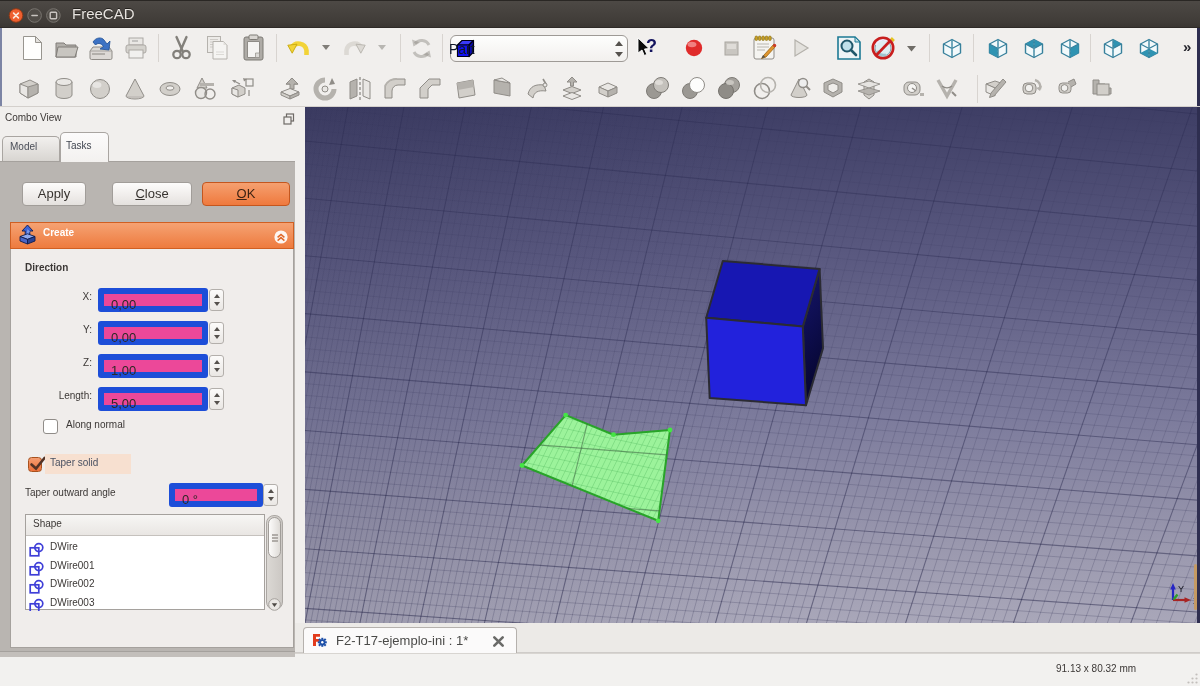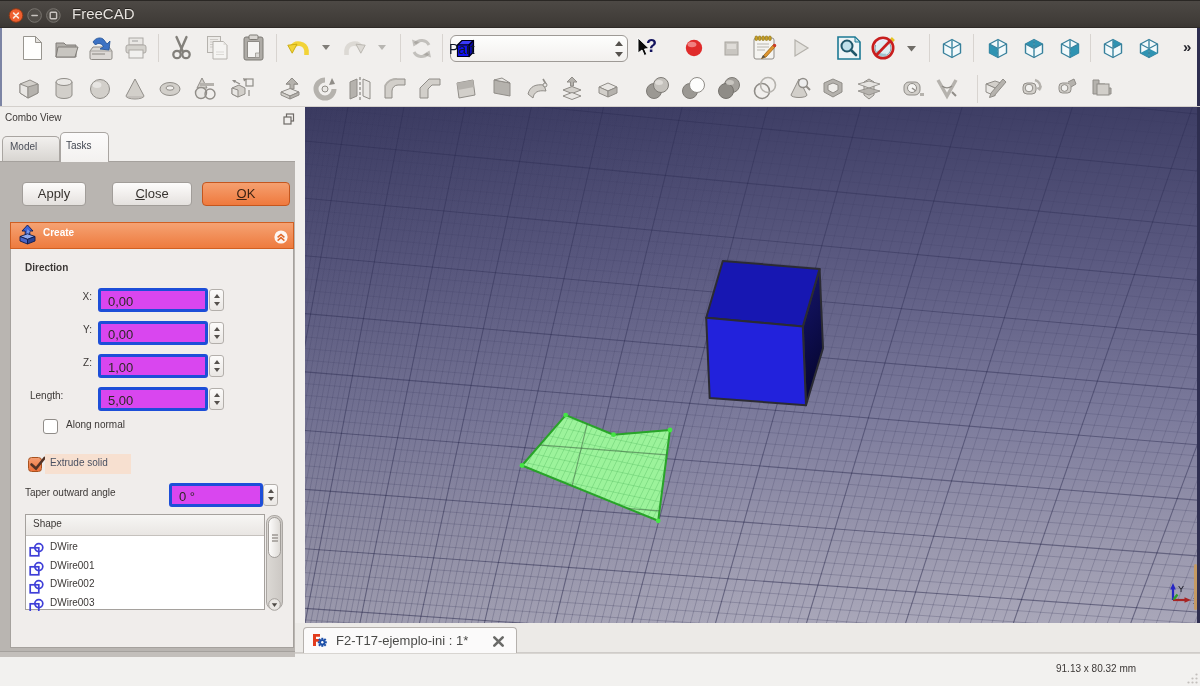--- a/index.html
+++ b/index.html
@@ -1,20 +1,20 @@
 <!DOCTYPE html>
 <html><head><meta charset="utf-8"><style>
 *{margin:0;padding:0;box-sizing:border-box}
 html,body{width:1200px;height:686px;overflow:hidden;font-family:"Liberation Sans",sans-serif;background:#f1efed;position:relative}
 .abs{position:absolute}
 .txt{position:absolute;color:#3c3836;font-size:10px;white-space:nowrap}
 .sep1{position:absolute;width:1px;background:#d8d4d0;top:34px;height:28px}
 .sep2{position:absolute;width:1px;background:#d8d4d0;top:75px;height:28px}
 .grip{position:absolute;width:7px;height:22px;background-image:radial-gradient(circle 1px at 2px 2px,#aaa7a3 55%,transparent 60%),radial-gradient(circle 1px at 5px 5px,#aaa7a3 55%,transparent 60%);background-size:7px 7px}
-.spin{position:absolute;height:24px;background:#d946ef;border:3px solid #1d4ed8;border-radius:3px;font-size:13px;color:#2d2925;padding:3px 0 0 7px}
+.spin{position:absolute;height:24px;background:#ec4899;border:6px solid #1d4ed8;border-radius:3px;font-size:13px;color:#2d2925;padding:3px 0 0 7px}
 .spinbtn{position:absolute;width:15px;height:22px;background:linear-gradient(#fcfbfa,#eae7e4);border:1px solid #b3afab;border-radius:3px}
 .spinbtn:before{content:"";position:absolute;left:4px;top:4px;border-left:3.5px solid transparent;border-right:3.5px solid transparent;border-bottom:4px solid #55514d}
 .spinbtn:after{content:"";position:absolute;left:4px;bottom:4px;border-left:3.5px solid transparent;border-right:3.5px solid transparent;border-top:4px solid #55514d}
 .btn{position:absolute;height:24px;background:linear-gradient(#fdfcfb,#efecea 60%,#e4e1de);border:1px solid #a19d99;border-radius:4px;font-size:13px;color:#37332f;text-align:center;padding-top:3px}
 </style></head><body>
 <div class="abs" style="left:0;top:0;width:2px;height:28px;background:#2a2724"></div>
 <div class="abs" style="left:0;top:28px;width:2px;height:630px;background:#7c84a4"></div>
 <div class="abs" style="left:1197px;top:0;width:3px;height:623px;background:#2e2e50"></div>
 <div class="abs" style="left:0;top:0;width:1200px;height:28px;background:linear-gradient(#4d4945,#403c38 80%,#3a3632);border-top:1px solid #2a2724;border-bottom:1px solid #2e2a27"></div>
 <svg class="abs" style="left:6px;top:5px" width="62" height="21" viewBox="0 0 62 21">
@@ -394,31 +394,31 @@
 <div class="txt" style="left:25px;top:262px;font-weight:bold">Direction</div>
 <div class="txt" style="left:30px;width:62px;text-align:right;top:291px">X:</div>
 <div class="spin" style="left:98px;top:288px;width:110px">0,00</div>
 <div class="spinbtn" style="left:209px;top:289px"></div>
 <div class="txt" style="left:30px;width:62px;text-align:right;top:324px">Y:</div>
 <div class="spin" style="left:98px;top:321px;width:110px">0,00</div>
 <div class="spinbtn" style="left:209px;top:322px"></div>
 <div class="txt" style="left:30px;width:62px;text-align:right;top:357px">Z:</div>
 <div class="spin" style="left:98px;top:354px;width:110px">1,00</div>
 <div class="spinbtn" style="left:209px;top:355px"></div>
-<div class="txt" style="left:30px;width:62px;top:390px">Length:</div>
+<div class="txt" style="left:30px;width:62px;text-align:right;top:390px">Length:</div>
 <div class="spin" style="left:98px;top:387px;width:110px">5,00</div>
 <div class="spinbtn" style="left:209px;top:388px"></div>
 <div class="abs" style="left:43px;top:419px;width:15px;height:15px;background:#fff;border:1px solid #908c88;border-radius:3px"></div>
 <div class="txt" style="left:66px;top:419px">Along normal</div>
 <div class="abs" style="left:28px;top:457px;width:14px;height:15px;background:linear-gradient(#f49d72,#ec7038);border:1.5px solid #a8511d;border-radius:3.5px"></div>
 <svg class="abs" style="left:28px;top:453px" width="20" height="20" viewBox="0 0 20 20">
     <path d="M3.5 11.5 L8 15.5 L16.5 5" fill="none" stroke="#533326" stroke-width="2.6" stroke-linecap="round"></path>
   </svg>
 <div class="abs" style="left:45px;top:454px;width:86px;height:20px;background:#f7e0d0"></div>
-<div class="txt" style="left:50px;top:457px;color:#4a5162">Extrude solid</div>
+<div class="txt" style="left:50px;top:457px;color:#4a5162">Taper solid</div>
 <div class="txt" style="left:25px;top:487px">Taper outward angle</div>
 <div class="spin" style="left:169px;top:483px;width:94px">0 °</div>
 <div class="spinbtn" style="left:263px;top:484px"></div>
 <div class="abs" style="left:25px;top:514px;width:240px;height:96px;background:#fff;border:1px solid #a5a19d"></div>
 <div class="abs" style="left:26px;top:515px;width:238px;height:21px;background:linear-gradient(#f7f6f4,#e9e6e3);border-bottom:1px solid #c5c1bd"></div>
 <div class="txt" style="left:33px;top:518px">Shape</div>
 <svg class="abs" style="left:29px;top:542px" width="15" height="15" viewBox="0 0 15 15">
     <rect x="1.2" y="5.8" width="8.6" height="8" fill="none" stroke="#3f3fd8" stroke-width="1.7"></rect>
     <circle cx="9.8" cy="5.6" r="4" fill="none" stroke="#3f3fd8" stroke-width="1.7"></circle>
   </svg>

